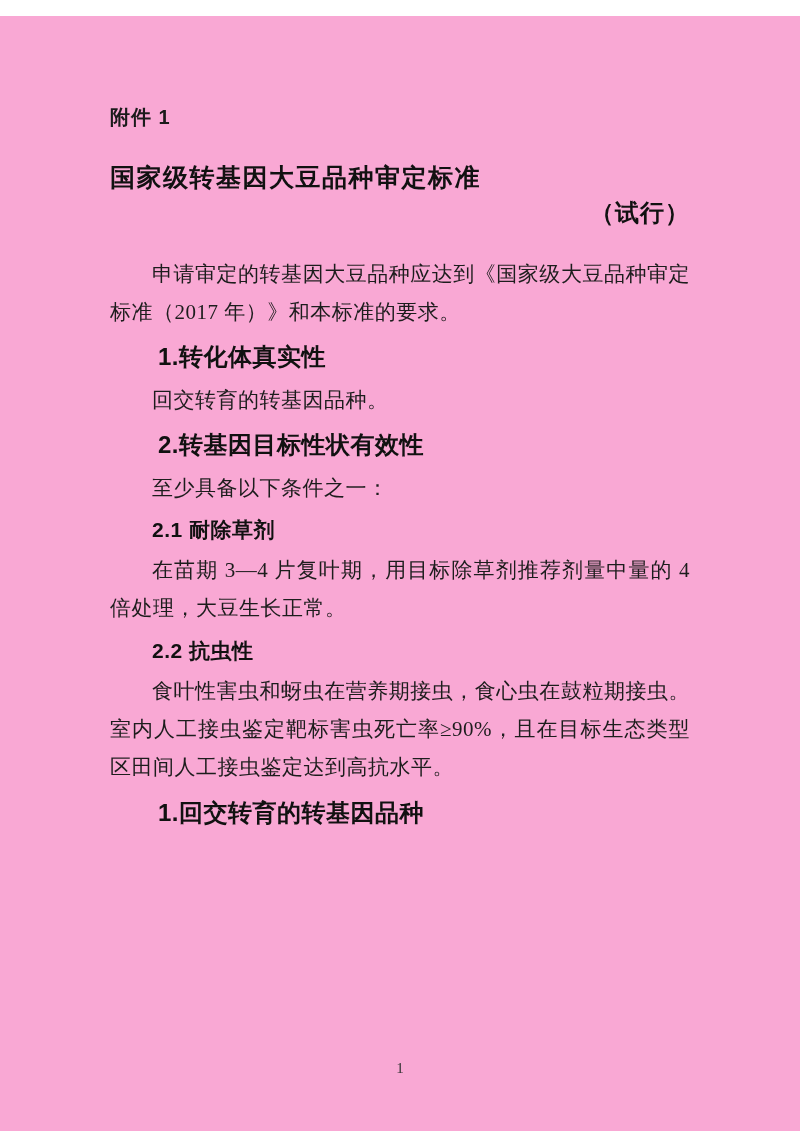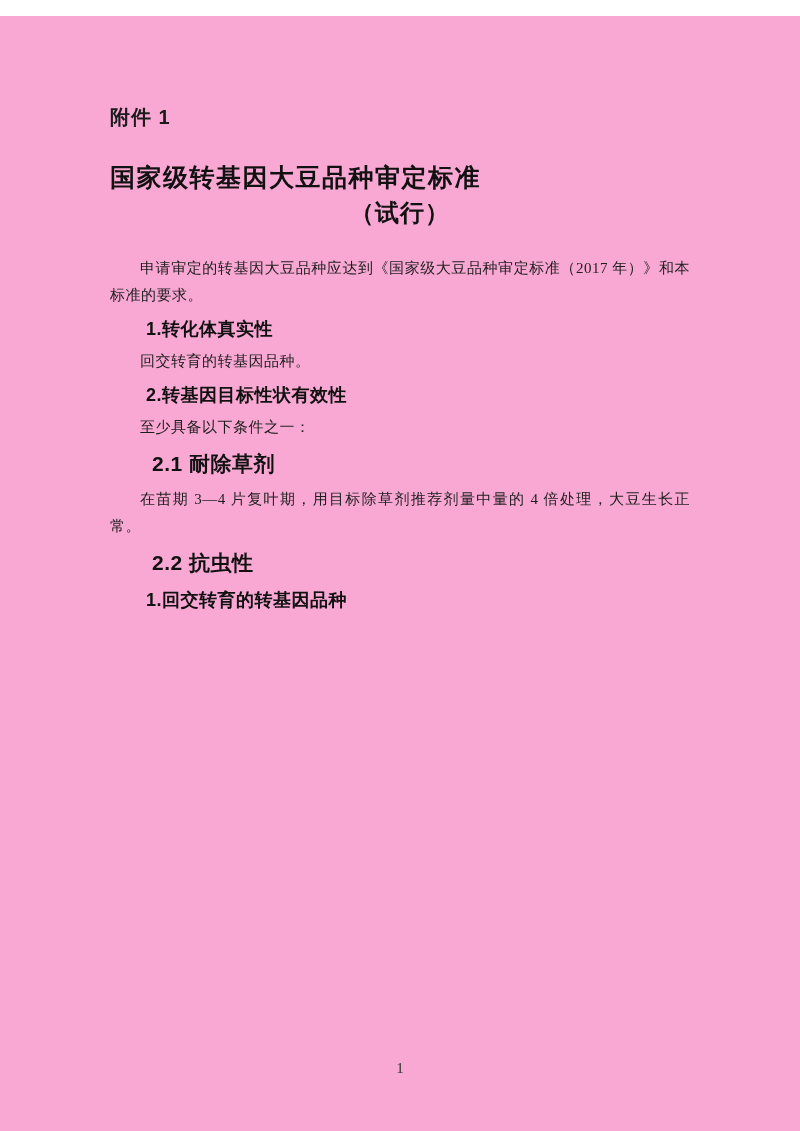--- a/index.html
+++ b/index.html
@@ -39,40 +39,40 @@
     text-align: left;
     font-size: 25px;
     font-weight: bold;
     letter-spacing: 1.5px;
     margin: 0;
     line-height: 1.35;
     font-family: "Liberation Sans", "DejaVu Sans", sans-serif;
     color: #111111;
   }
   .doc-subtitle {
-    text-align: center;
+    text-align: right;
     font-size: 24px;
     font-weight: bold;
     letter-spacing: 1px;
     margin: 2px 0 26px 0;
     font-family: "Liberation Sans", "DejaVu Sans", sans-serif;
     color: #111111;
   }
   p.body-text {
-    font-size: 15px;
+    font-size: 21px;
     line-height: 1.82;
     margin: 0 0 4px 0;
     text-align: justify;
     text-justify: inter-ideograph;
     text-indent: 2em;
     letter-spacing: 0.5px;
     color: #1d1d1d;
   }
   h3.section-heading {
-    font-size: 18px;
+    font-size: 24px;
     font-weight: bold;
     line-height: 1.82;
     margin: 0 0 2px 0;
     text-indent: 2em;
     letter-spacing: 0.5px;
     font-family: "Liberation Sans", "DejaVu Sans", sans-serif;
     color: #111111;
   }
   h4.sub-heading {
     font-size: 21px;
@@ -112,19 +112,20 @@
     <h3 class="section-heading">1.转化体真实性</h3>
     <p class="body-text">回交转育的转基因品种。</p>
 
     <h3 class="section-heading">2.转基因目标性状有效性</h3>
     <p class="body-text">至少具备以下条件之一：</p>
 
     <h4 class="sub-heading">2.1 耐除草剂</h4>
     <p class="body-text">在苗期 3—4 片复叶期，用目标除草剂推荐剂量中量的 4 倍处理，大豆生长正常。</p>
 
     <h4 class="sub-heading">2.2 抗虫性</h4>
+    <p class="body-text">食叶性害虫和蚜虫在营养期接虫，食心虫在鼓粒期接虫。室内人工接虫鉴定靶标害虫死亡率≥90%，且在目标生态类型区田间人工接虫鉴定达到高抗水平。</p>
 
     <h3 class="section-heading">1.回交转育的转基因品种</h3>
 
   </div>
 
   <div class="page-number">1</div>
 </div>
 
 </body></html>

